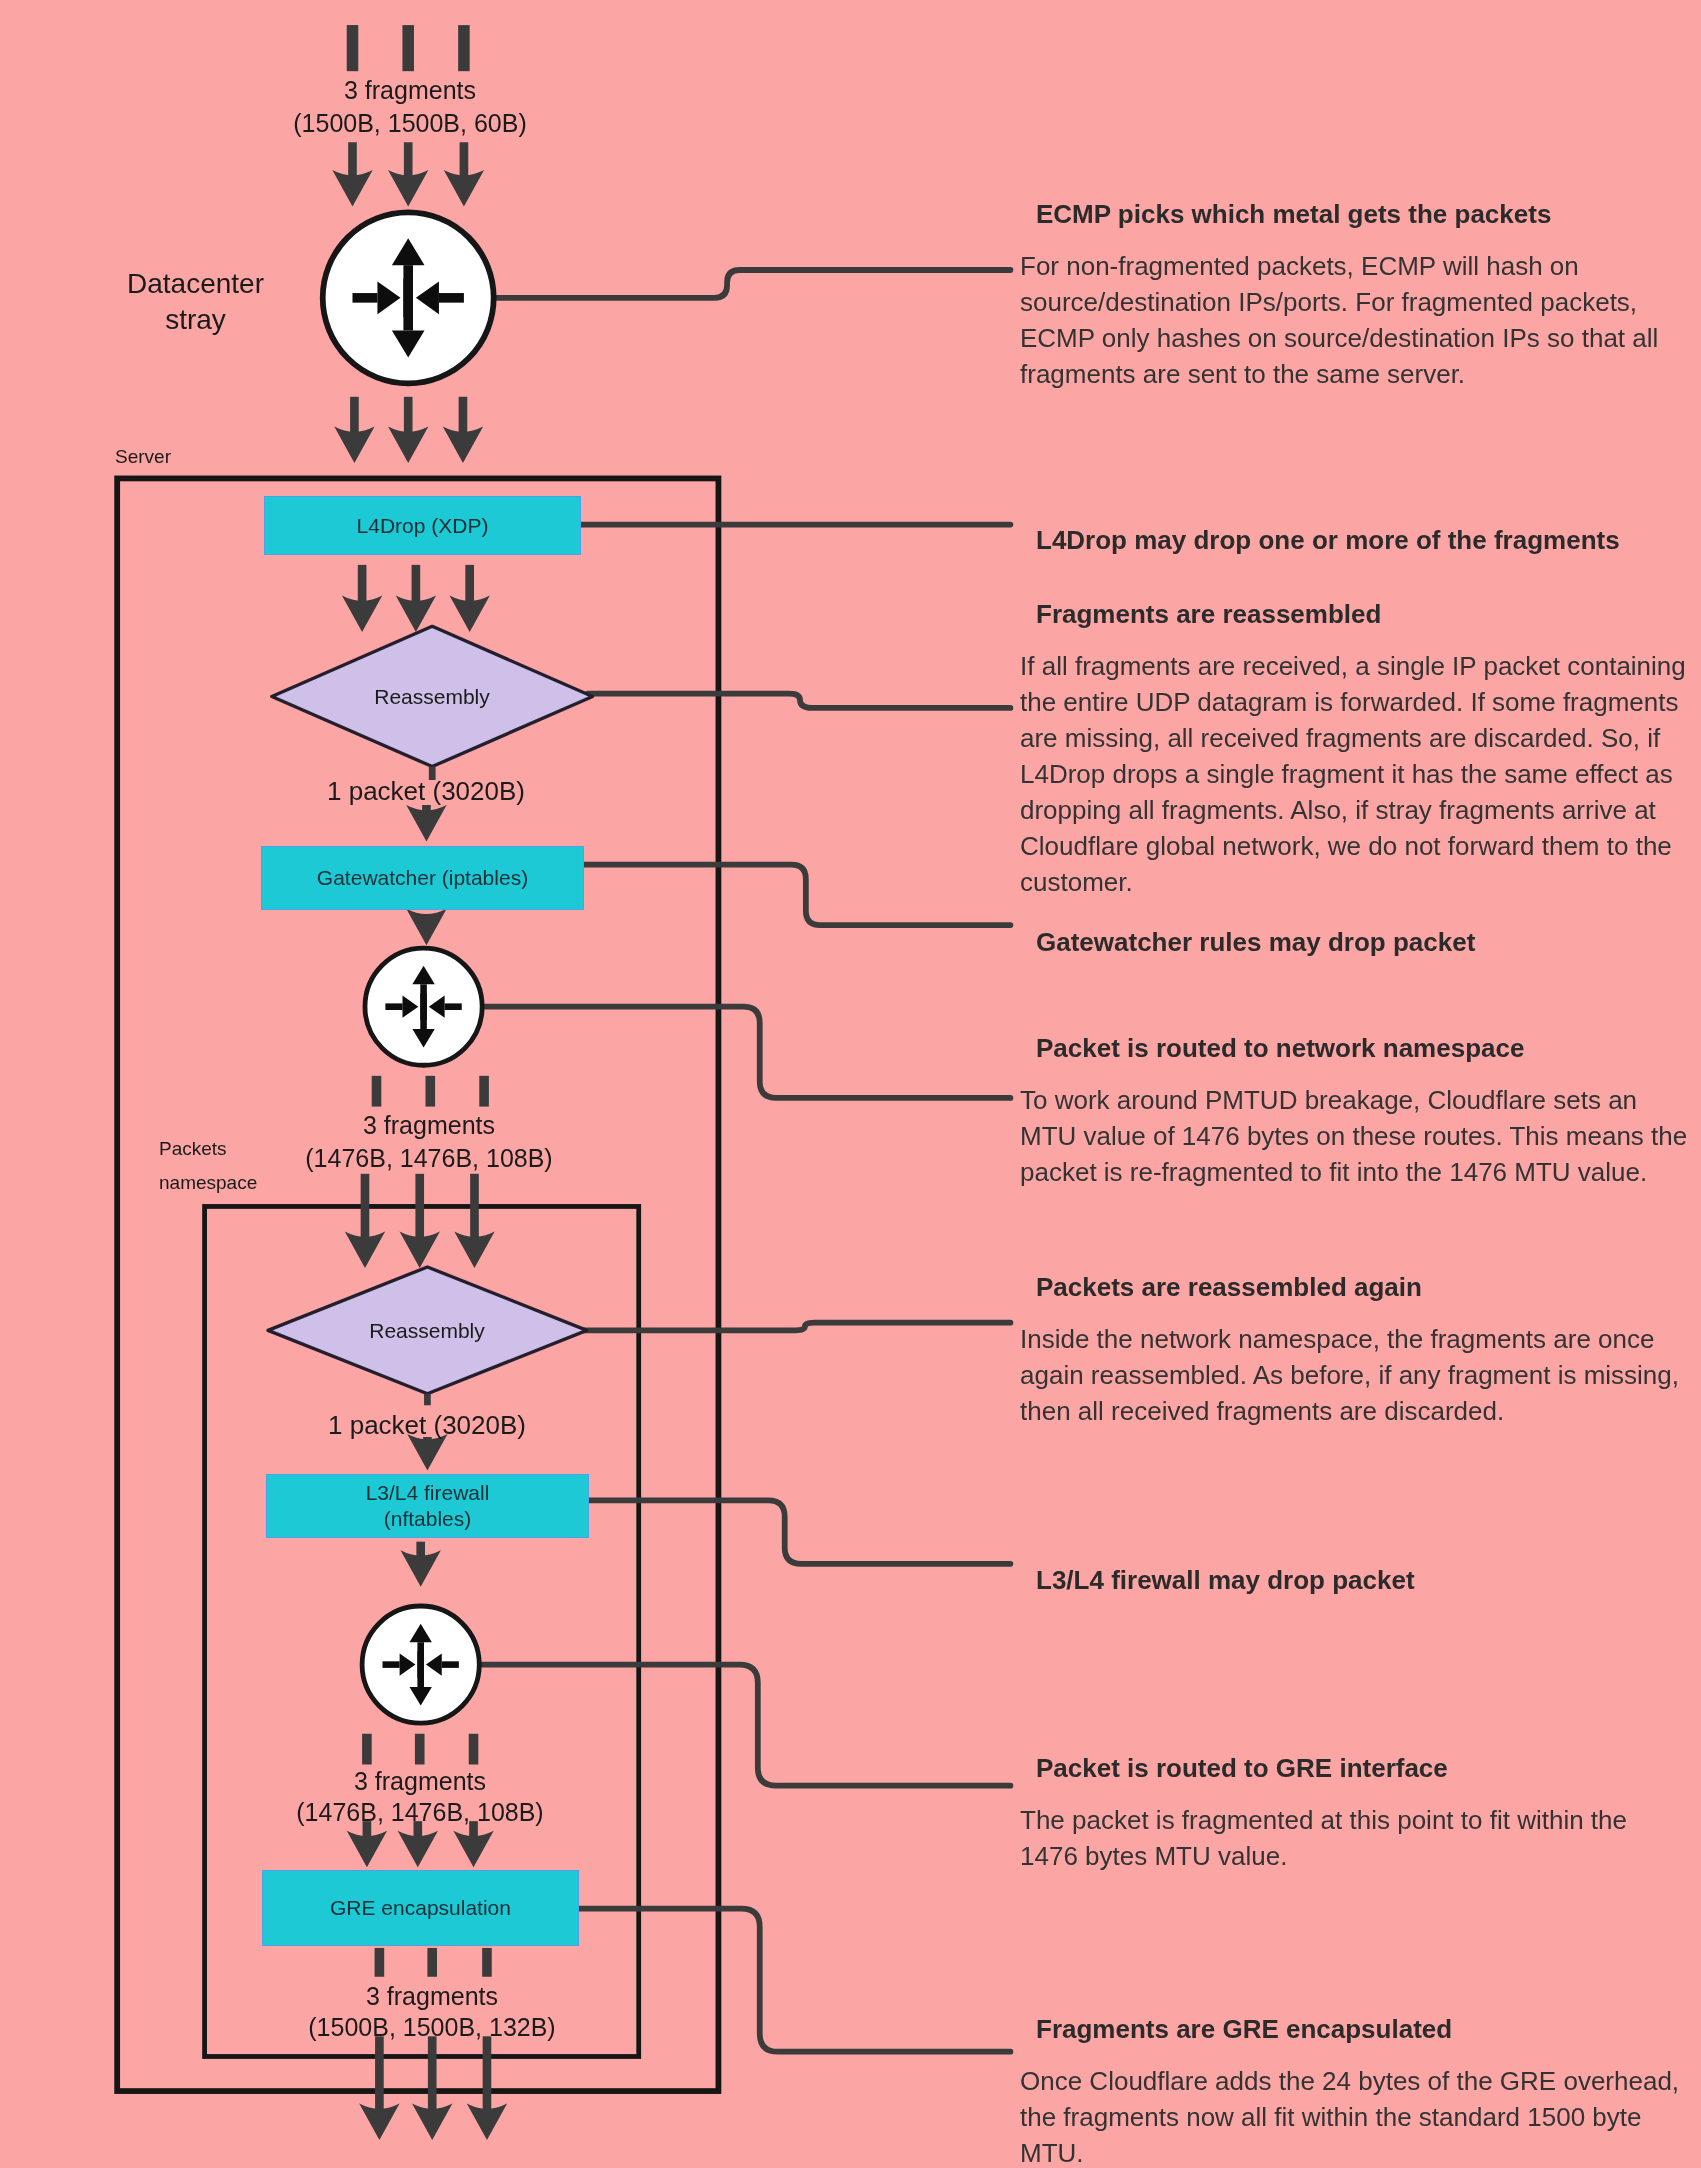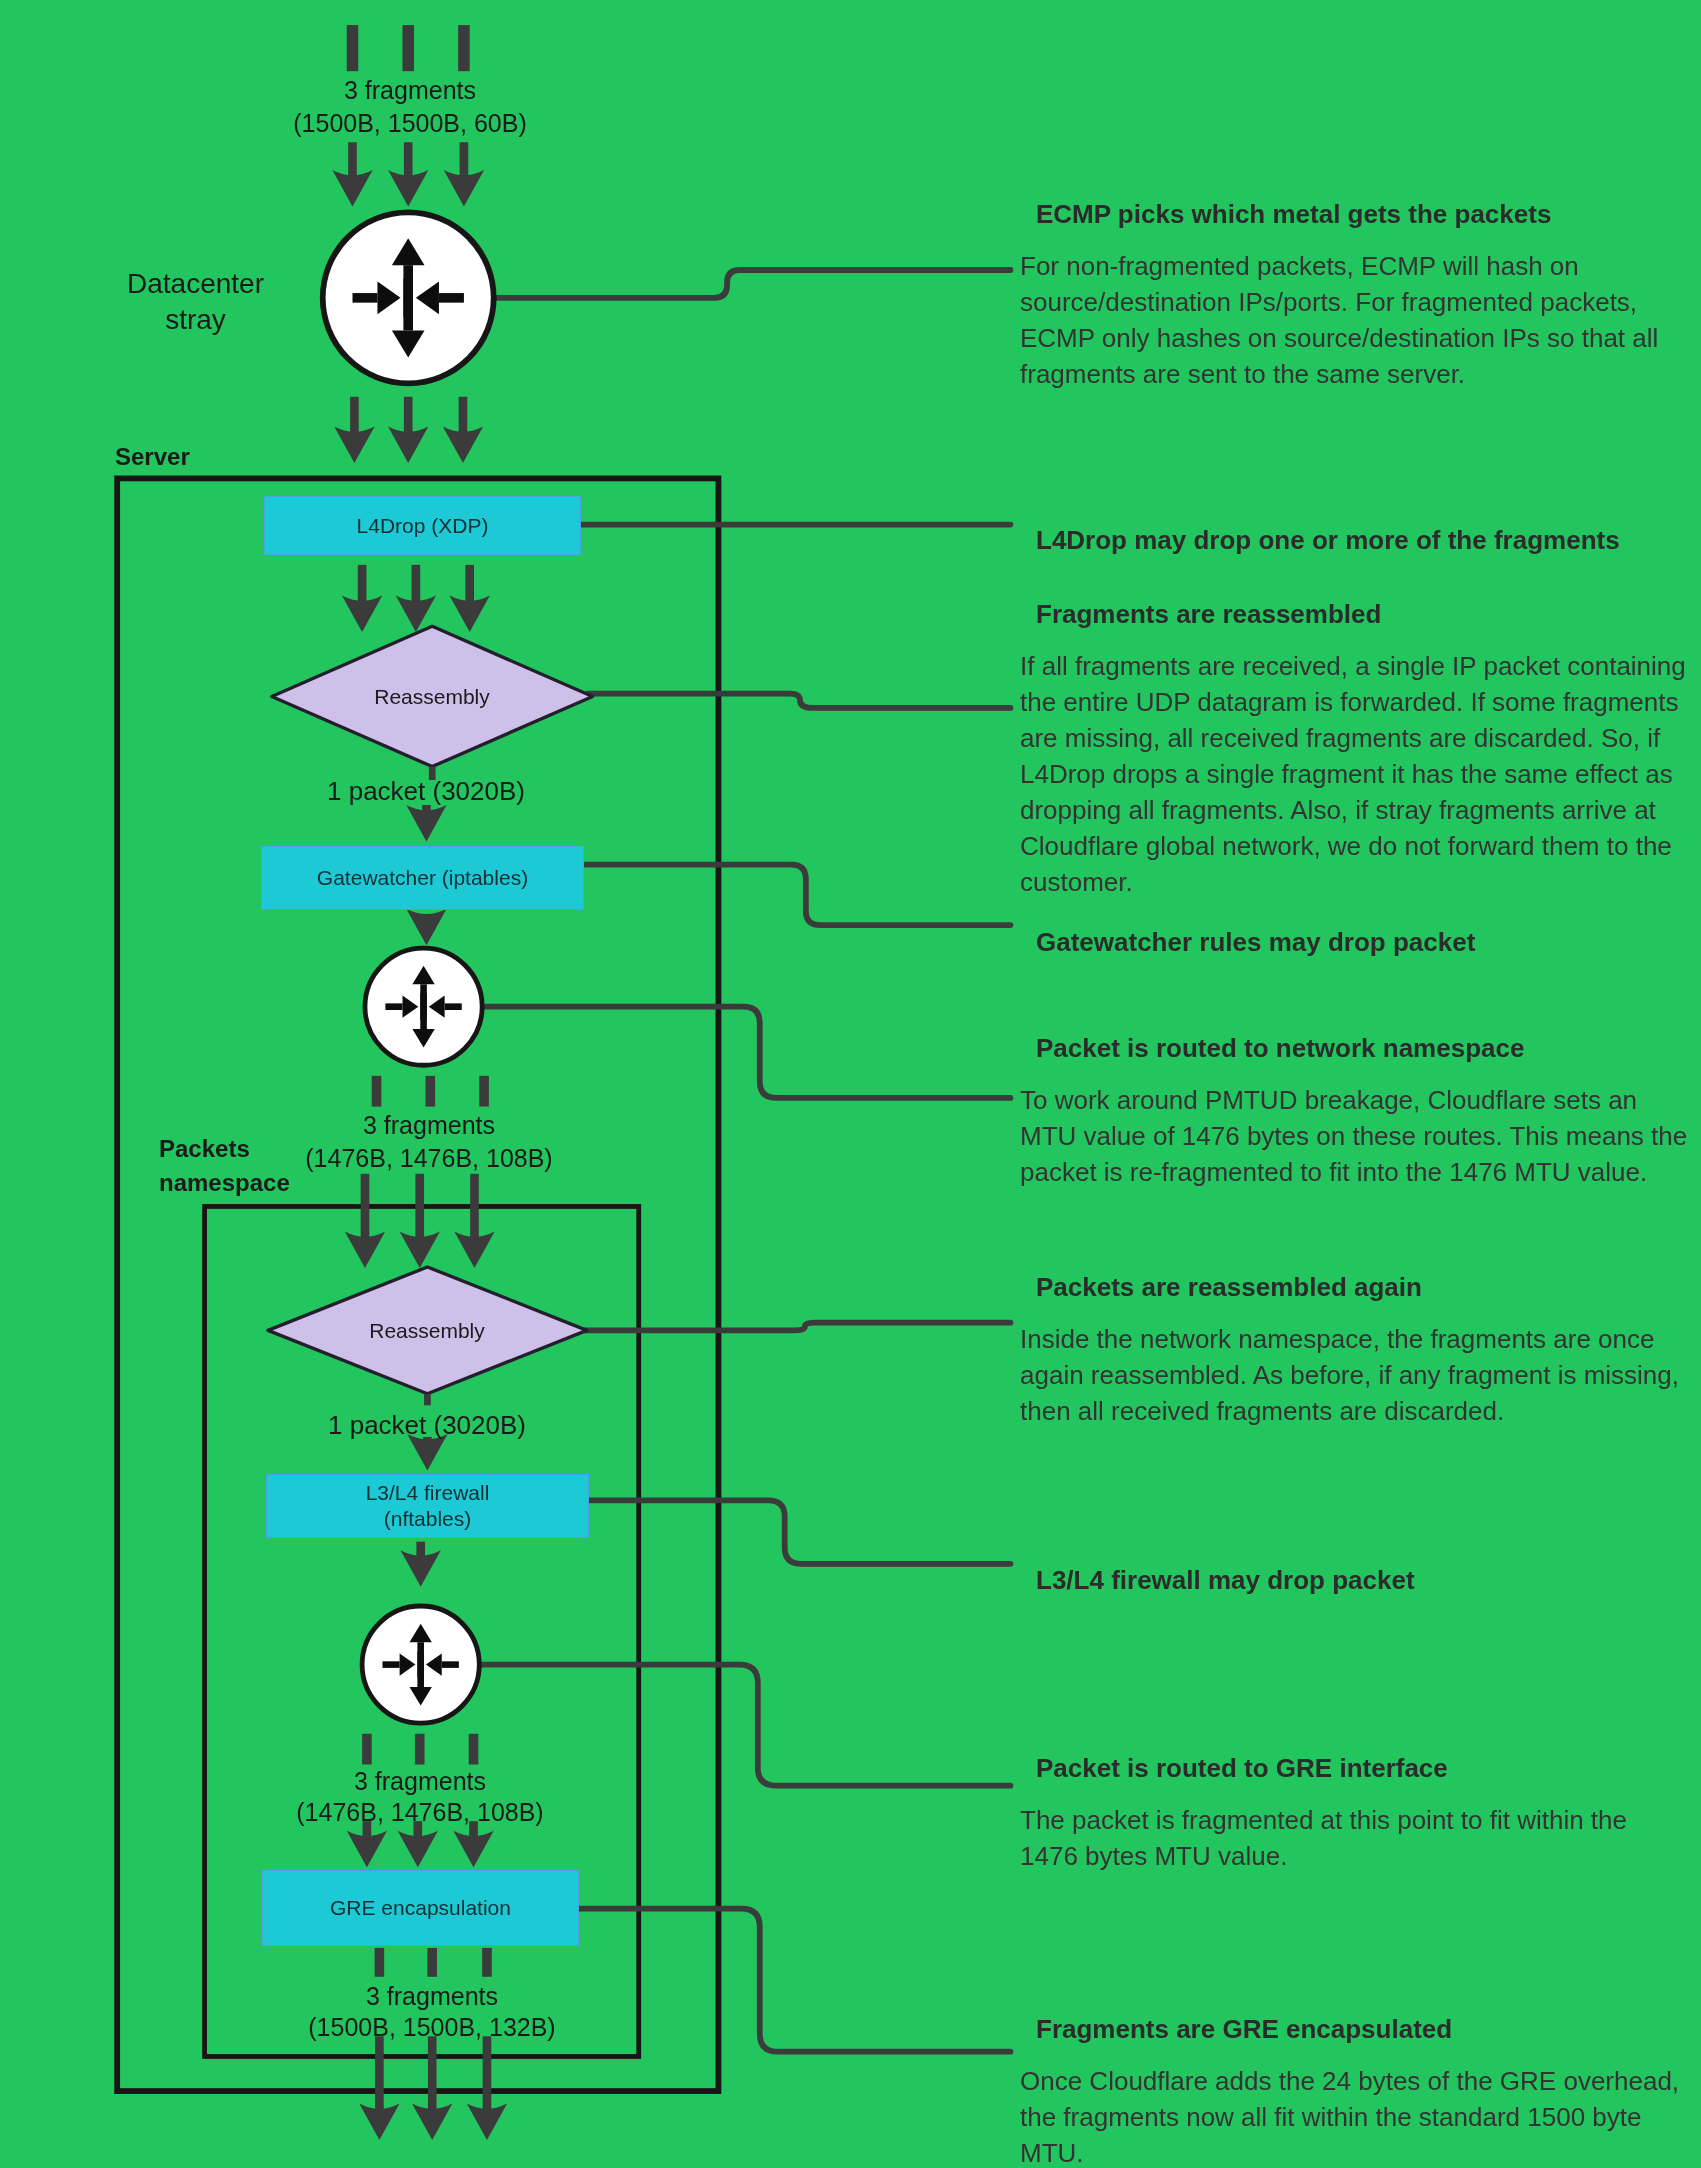--- a/index.html
+++ b/index.html
@@ -1,27 +1,27 @@
 <!DOCTYPE html>
 <html style="--cyan: #1EC9D6; --cyanb: #4AA3E8; --purple: #CEC0E8; --line: #3B3B3B; --outline: #161616;"><head>
 <meta charset="utf-8">
 <style>
   :root{
     --cyan:#1EC9D6; --cyanb:#4AA3E8; --purple:#CEC0E8; --line:#3B3B3B; --outline:#161616; --ink:#1C1C1C;
   }
   html,body{margin:0;padding:0;background:#ffffff;}
-  .canvas{position:relative;width:1701px;height:2168px;background:#22c55e;overflow:hidden;
+  .canvas{position:relative;width:1701px;height:2168px;background:#fca5a5;overflow:hidden;
           font-family:"Liberation Sans", sans-serif;color:var(--ink);}
   svg.art{position:absolute;left:0;top:0;z-index:1;}
   .lbl{position:absolute;z-index:2;text-align:center;color:#1b1b1b;white-space:nowrap;}
   .lbl.left{text-align:left;}
   .fs26{font-size:25px;line-height:31px;}
   .fs27{font-size:26px;line-height:33px;}
   .fs29{font-size:28px;line-height:36px;}
-  .fs25{font-size:24px;line-height:29px;font-weight:bold;}
+  .fs25{font-size:19px;line-height:29px;}
   .fs22{font-size:21px;line-height:26px;}
   .cyanbox{position:absolute;z-index:2;background:var(--cyan);border:1.9px solid var(--cyanb);
            display:flex;flex-direction:column;align-items:center;justify-content:center;
            font-size:21px;line-height:26px;color:#123036;box-sizing:border-box;}
   .ann{position:absolute;z-index:2;left:1020px;width:672px;color:#333;}
   .ann h3{margin:16px;padding:0;font-size:26px;line-height:36px;font-weight:bold;color:#2b2b2b;}
   .ann p{margin:0;padding:0;font-size:26px;line-height:36px;}
 </style>
 </head>
 <body>

